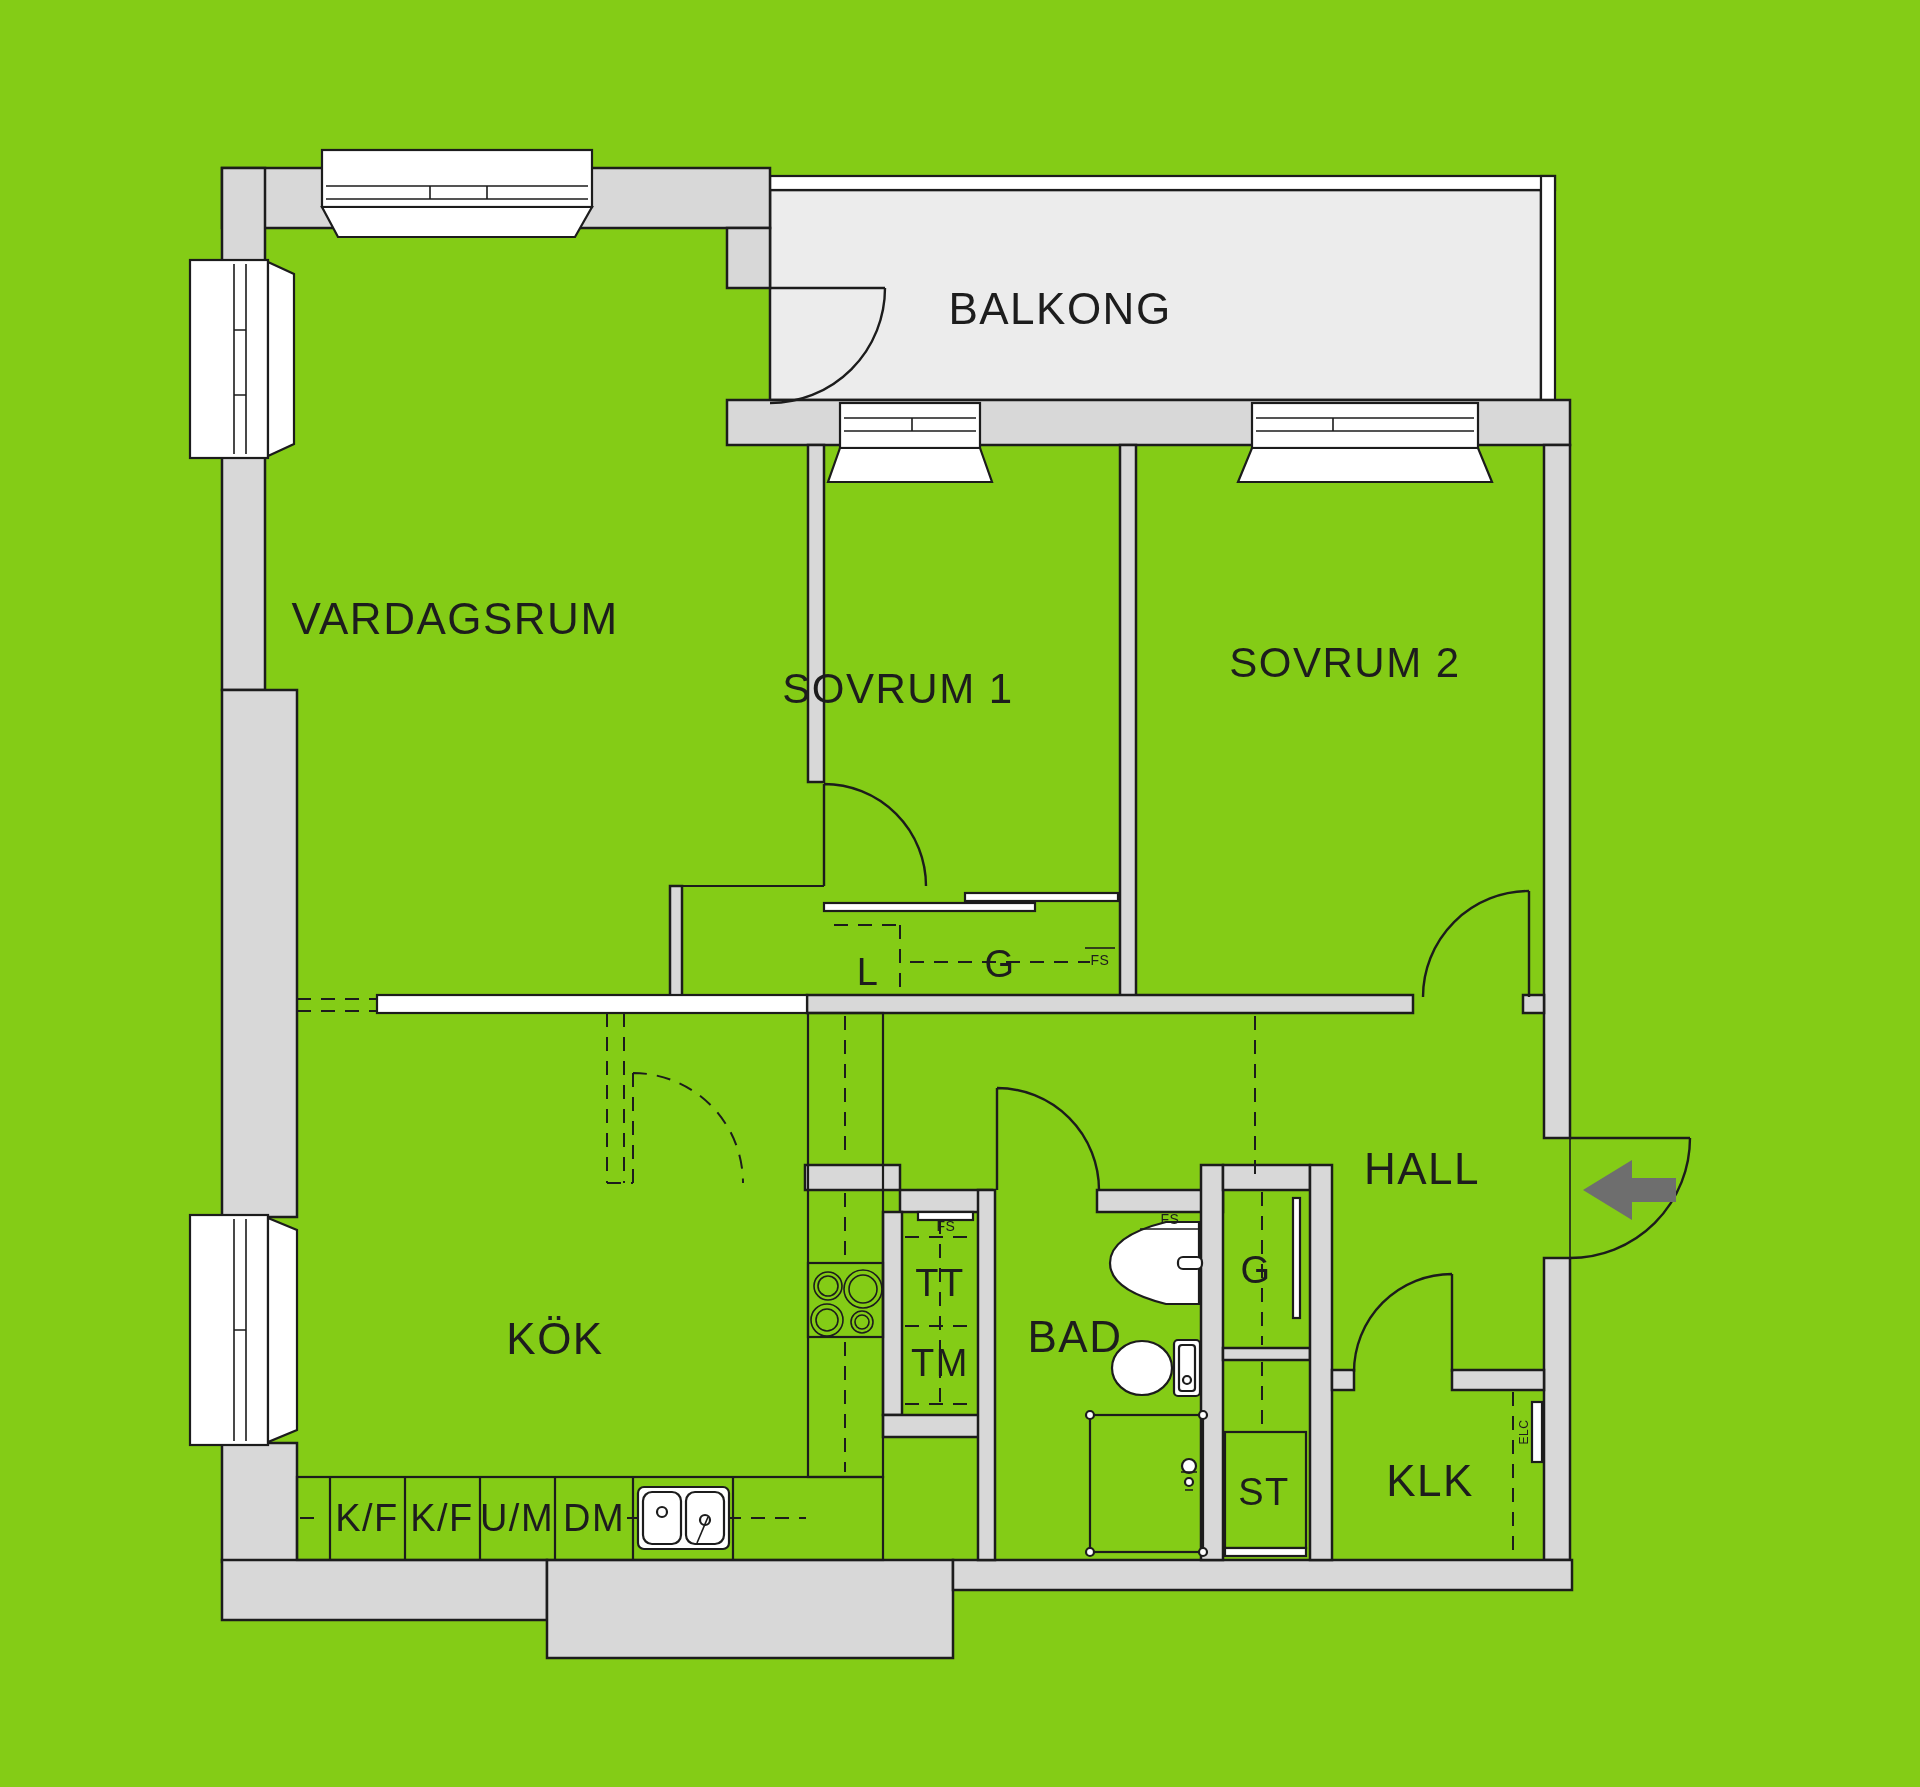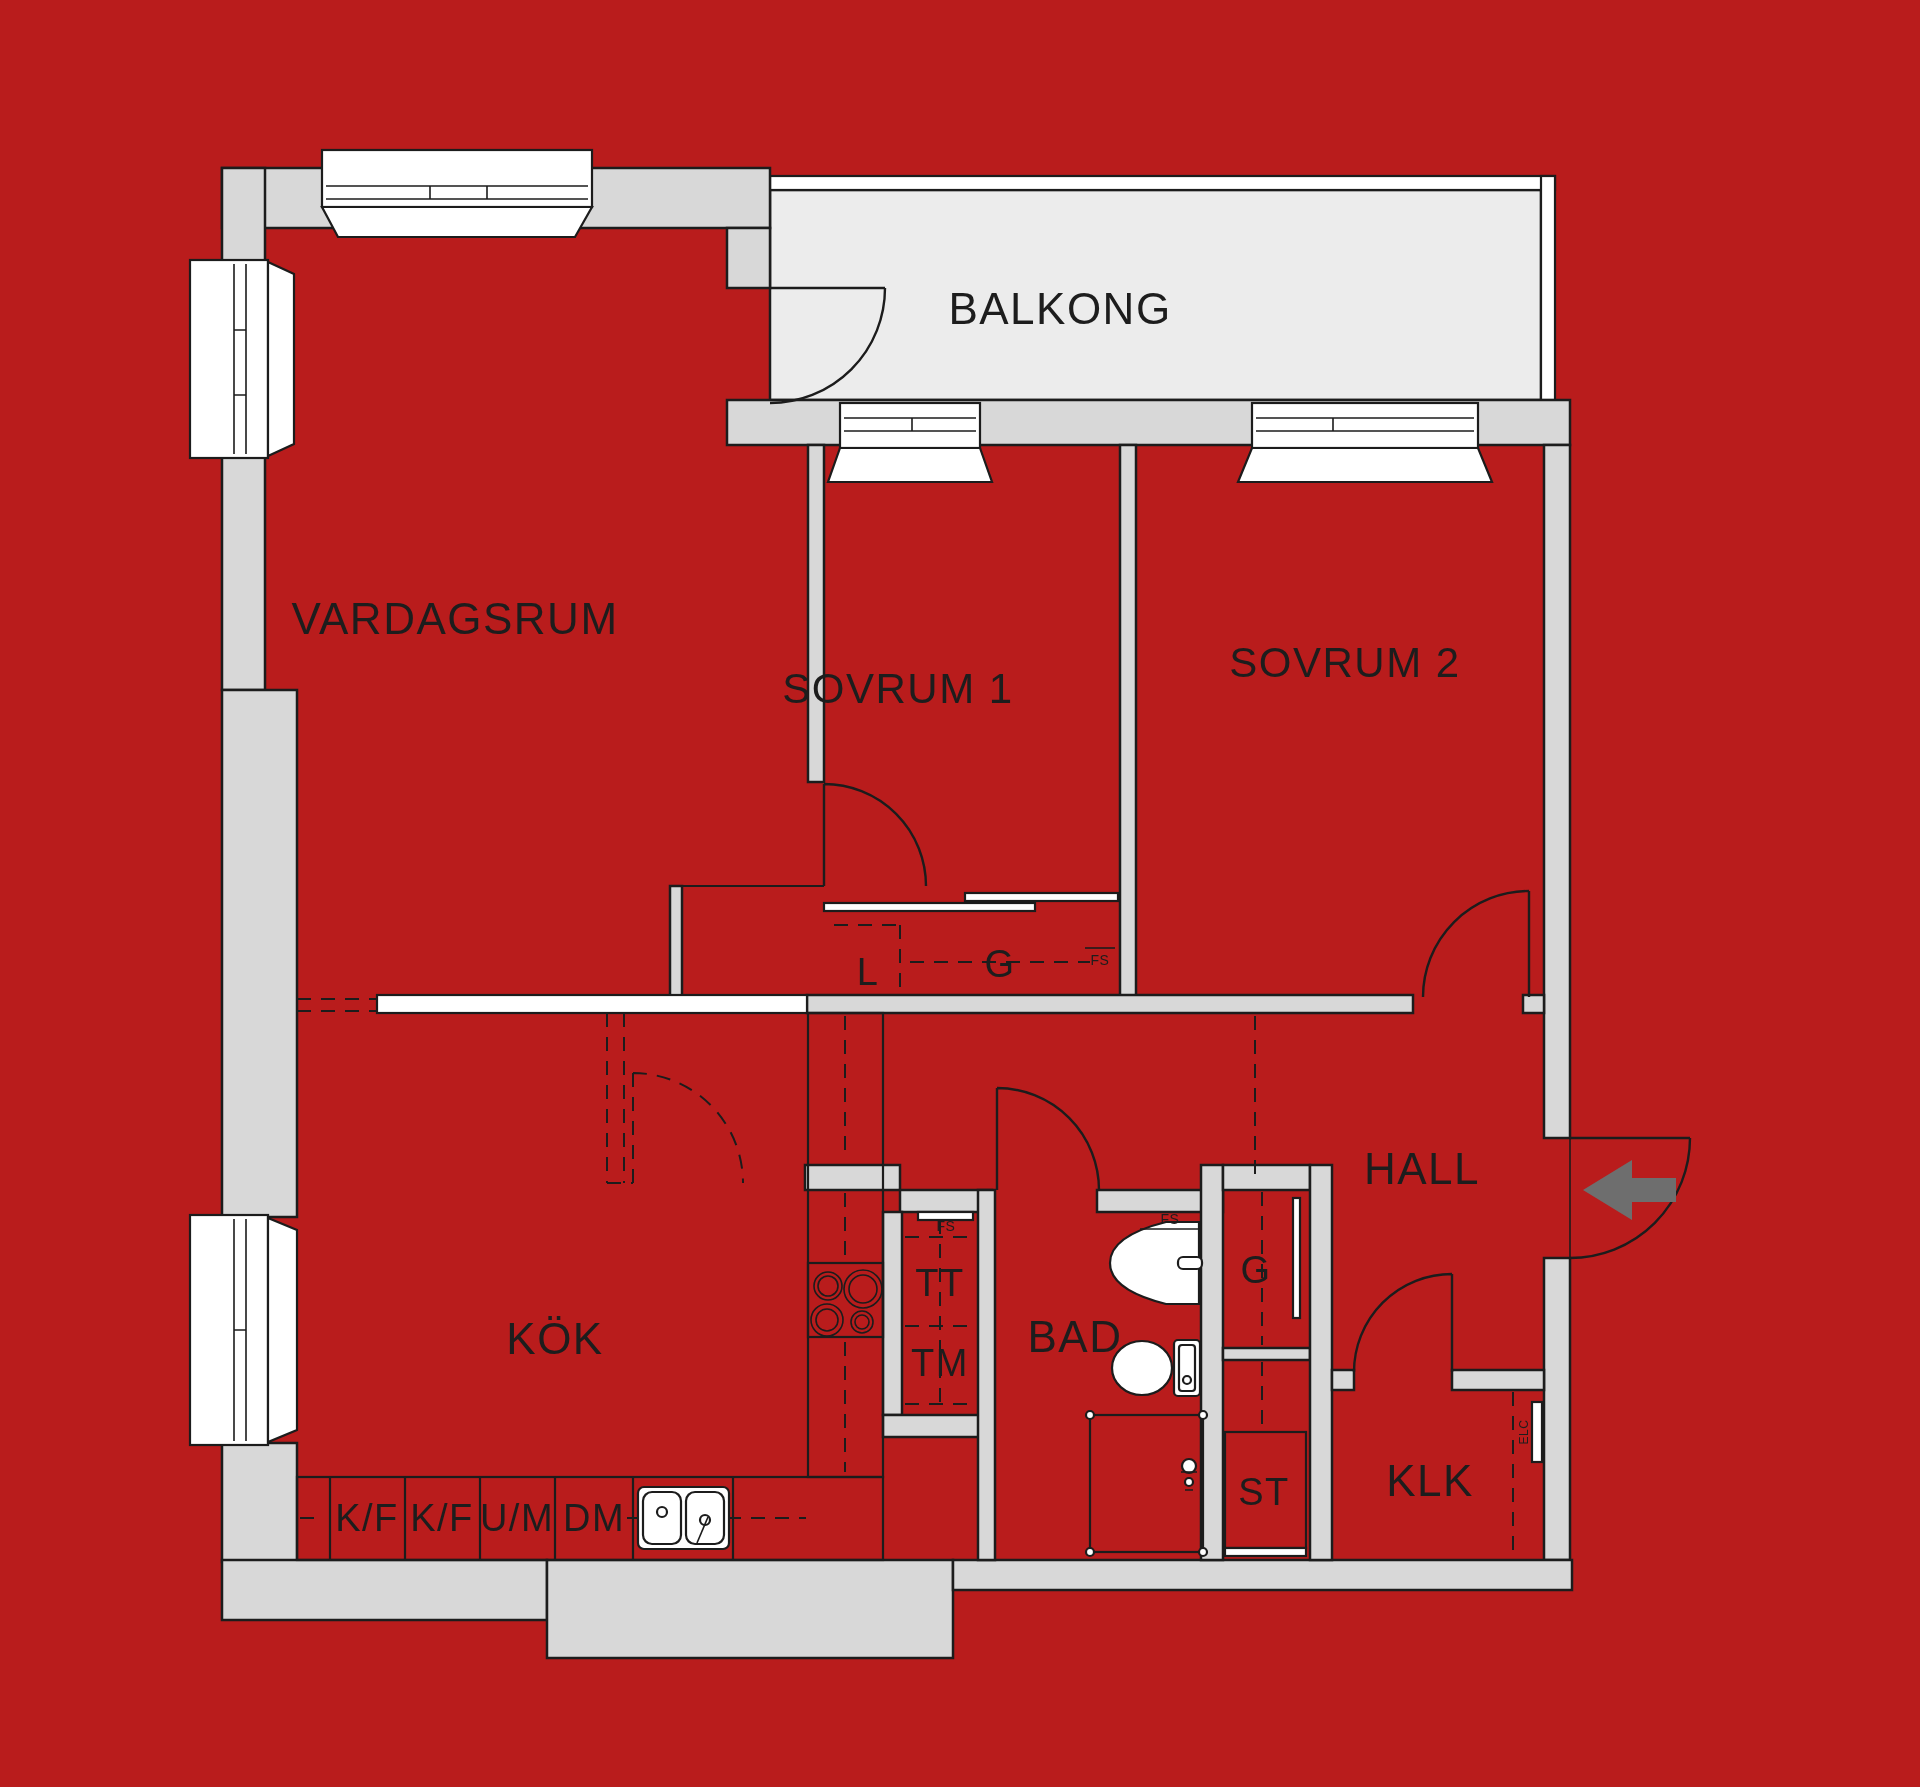--- a/index.html
+++ b/index.html
@@ -1,16 +1,16 @@
 <!DOCTYPE html>
 <html><head>
 <meta charset="utf-8">
 <style>
   html,body{margin:0;padding:0;background:#ffffff;}
-  .stage{width:1920px;height:1787px;position:relative;background:#b91c1c;font-family:"Liberation Sans",sans-serif;}
+  .stage{width:1920px;height:1787px;position:relative;background:#84cc16;font-family:"Liberation Sans",sans-serif;}
   svg{display:block}
   .w{stroke:#1c1c1c;stroke-width:2.5;}
   .tw{fill:#ffffff;stroke:#1c1c1c;stroke-width:2.2;}
   .ln{stroke:#1c1c1c;stroke-width:2.2;fill:none;}
   .thin{stroke:#1c1c1c;stroke-width:1.6;fill:none;}
   .door{stroke:#1c1c1c;stroke-width:2.4;fill:none;}
   .dash{stroke:#1c1c1c;stroke-width:2;fill:none;stroke-dasharray:14 10;}
   .fx{fill:#ffffff;stroke:#1c1c1c;stroke-width:2.2;}
   .lbl{fill:#1d1d1d;font-family:"Liberation Sans",sans-serif;letter-spacing:1.5px;}
   .big{font-size:44px;}

